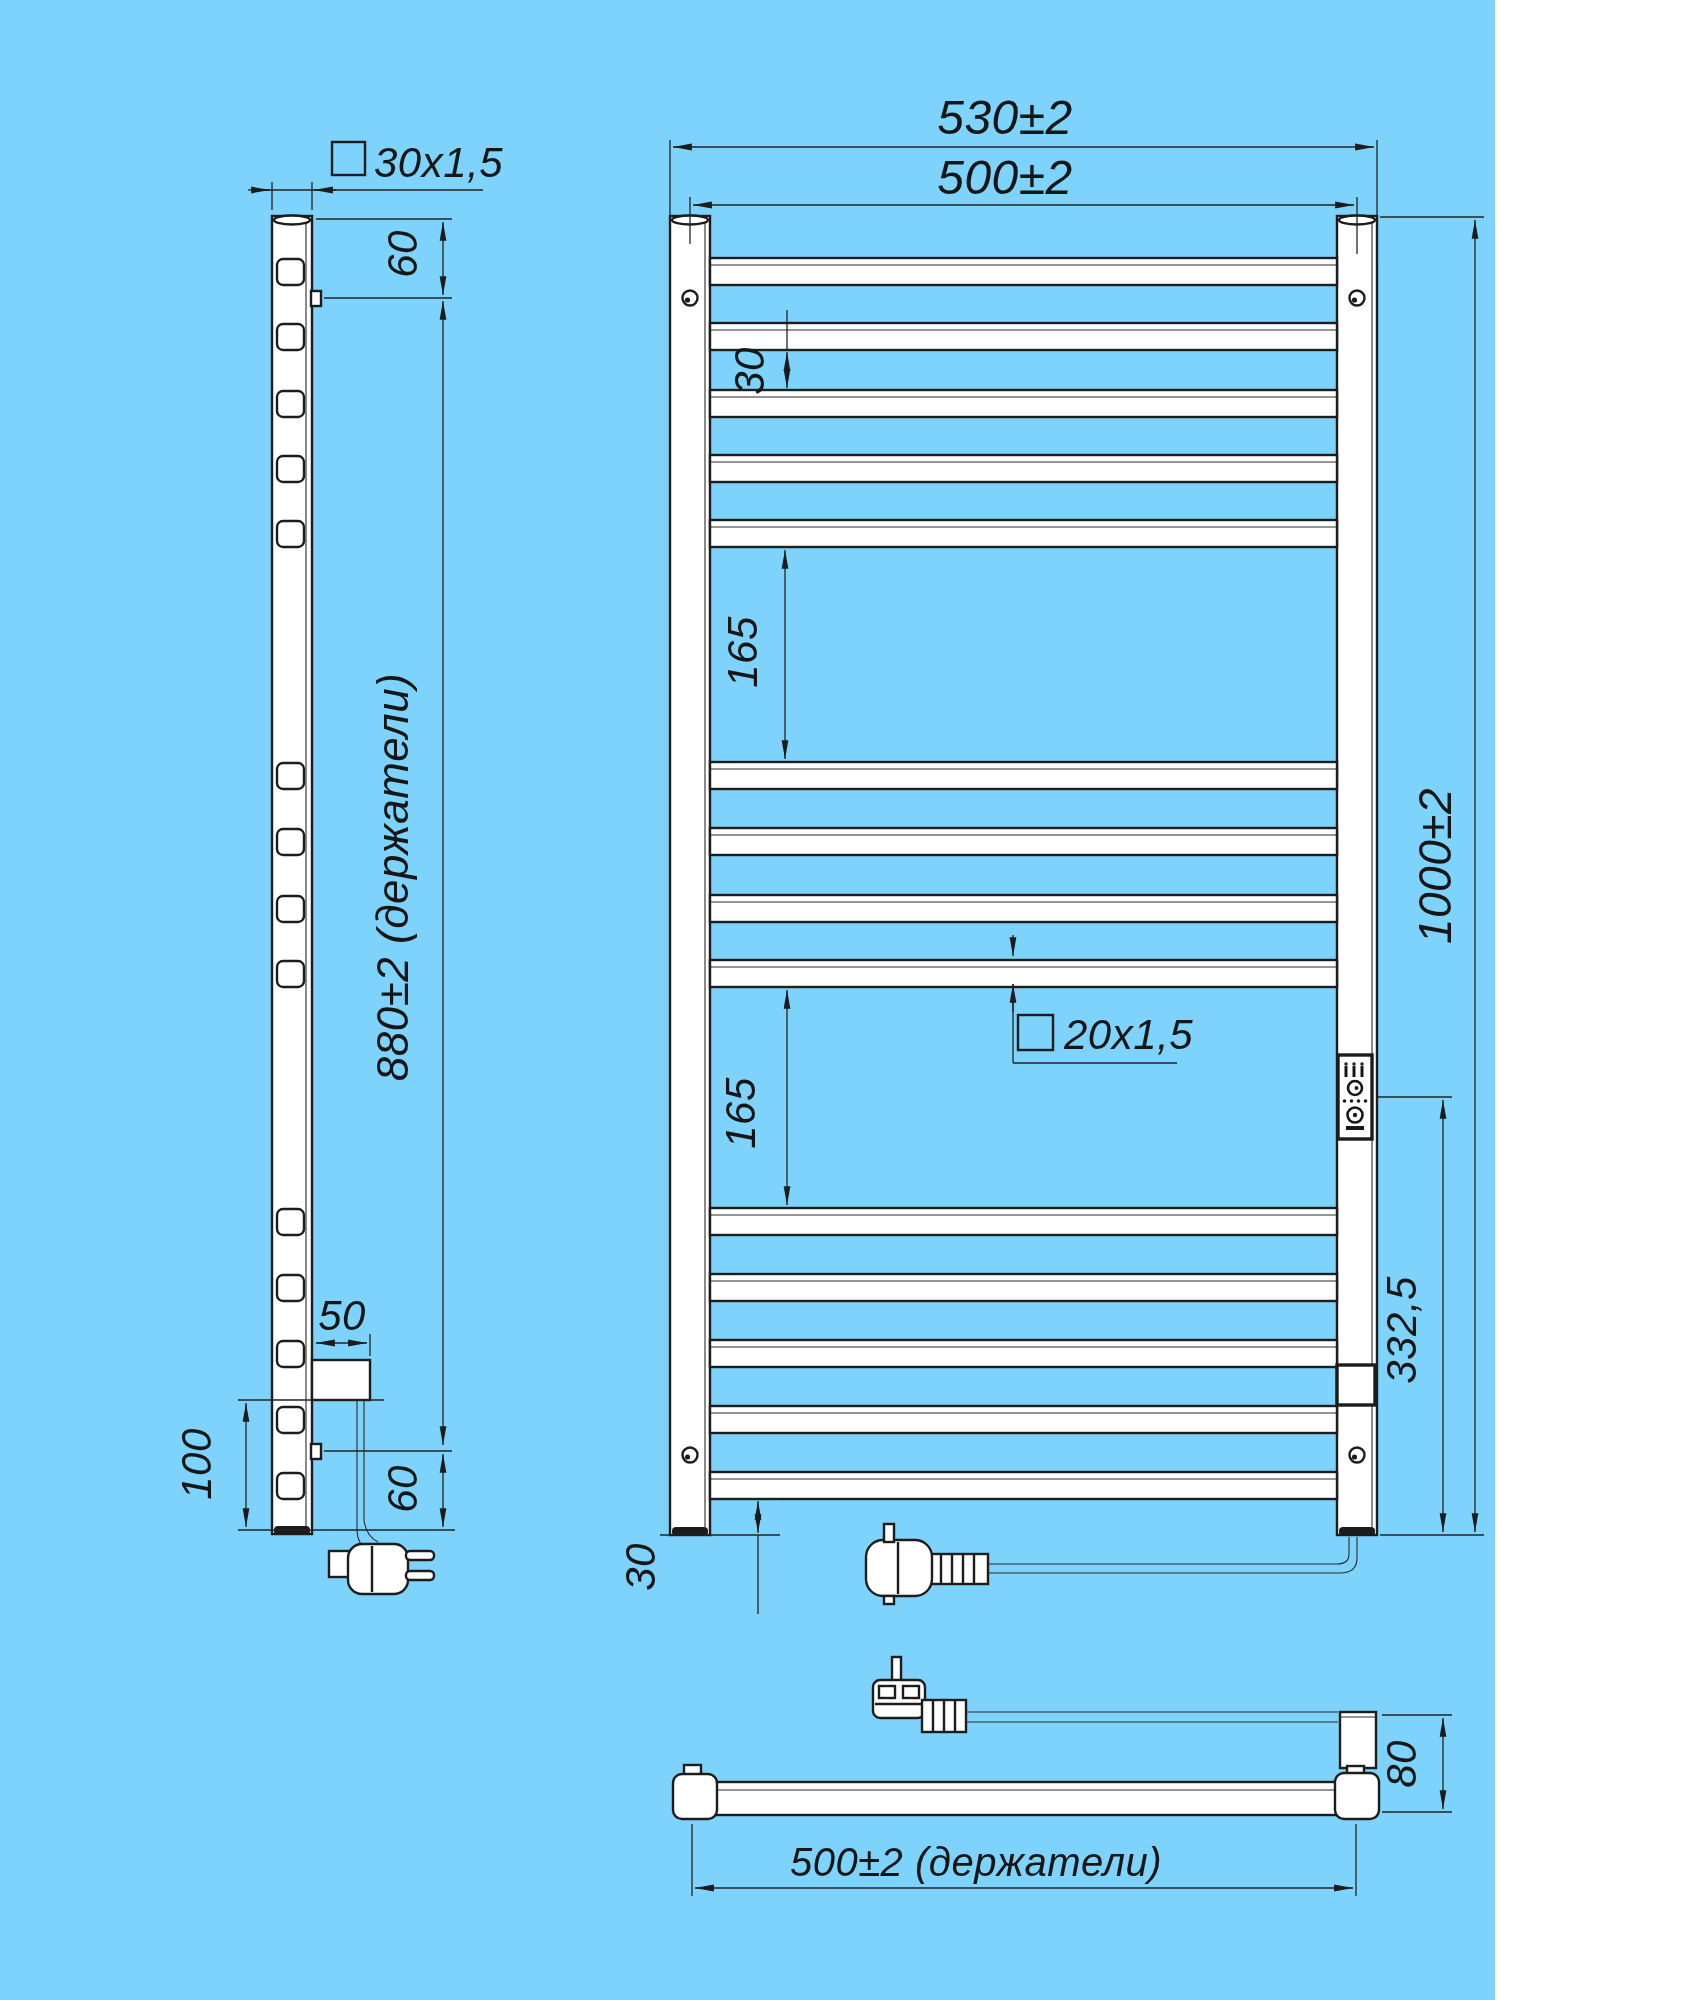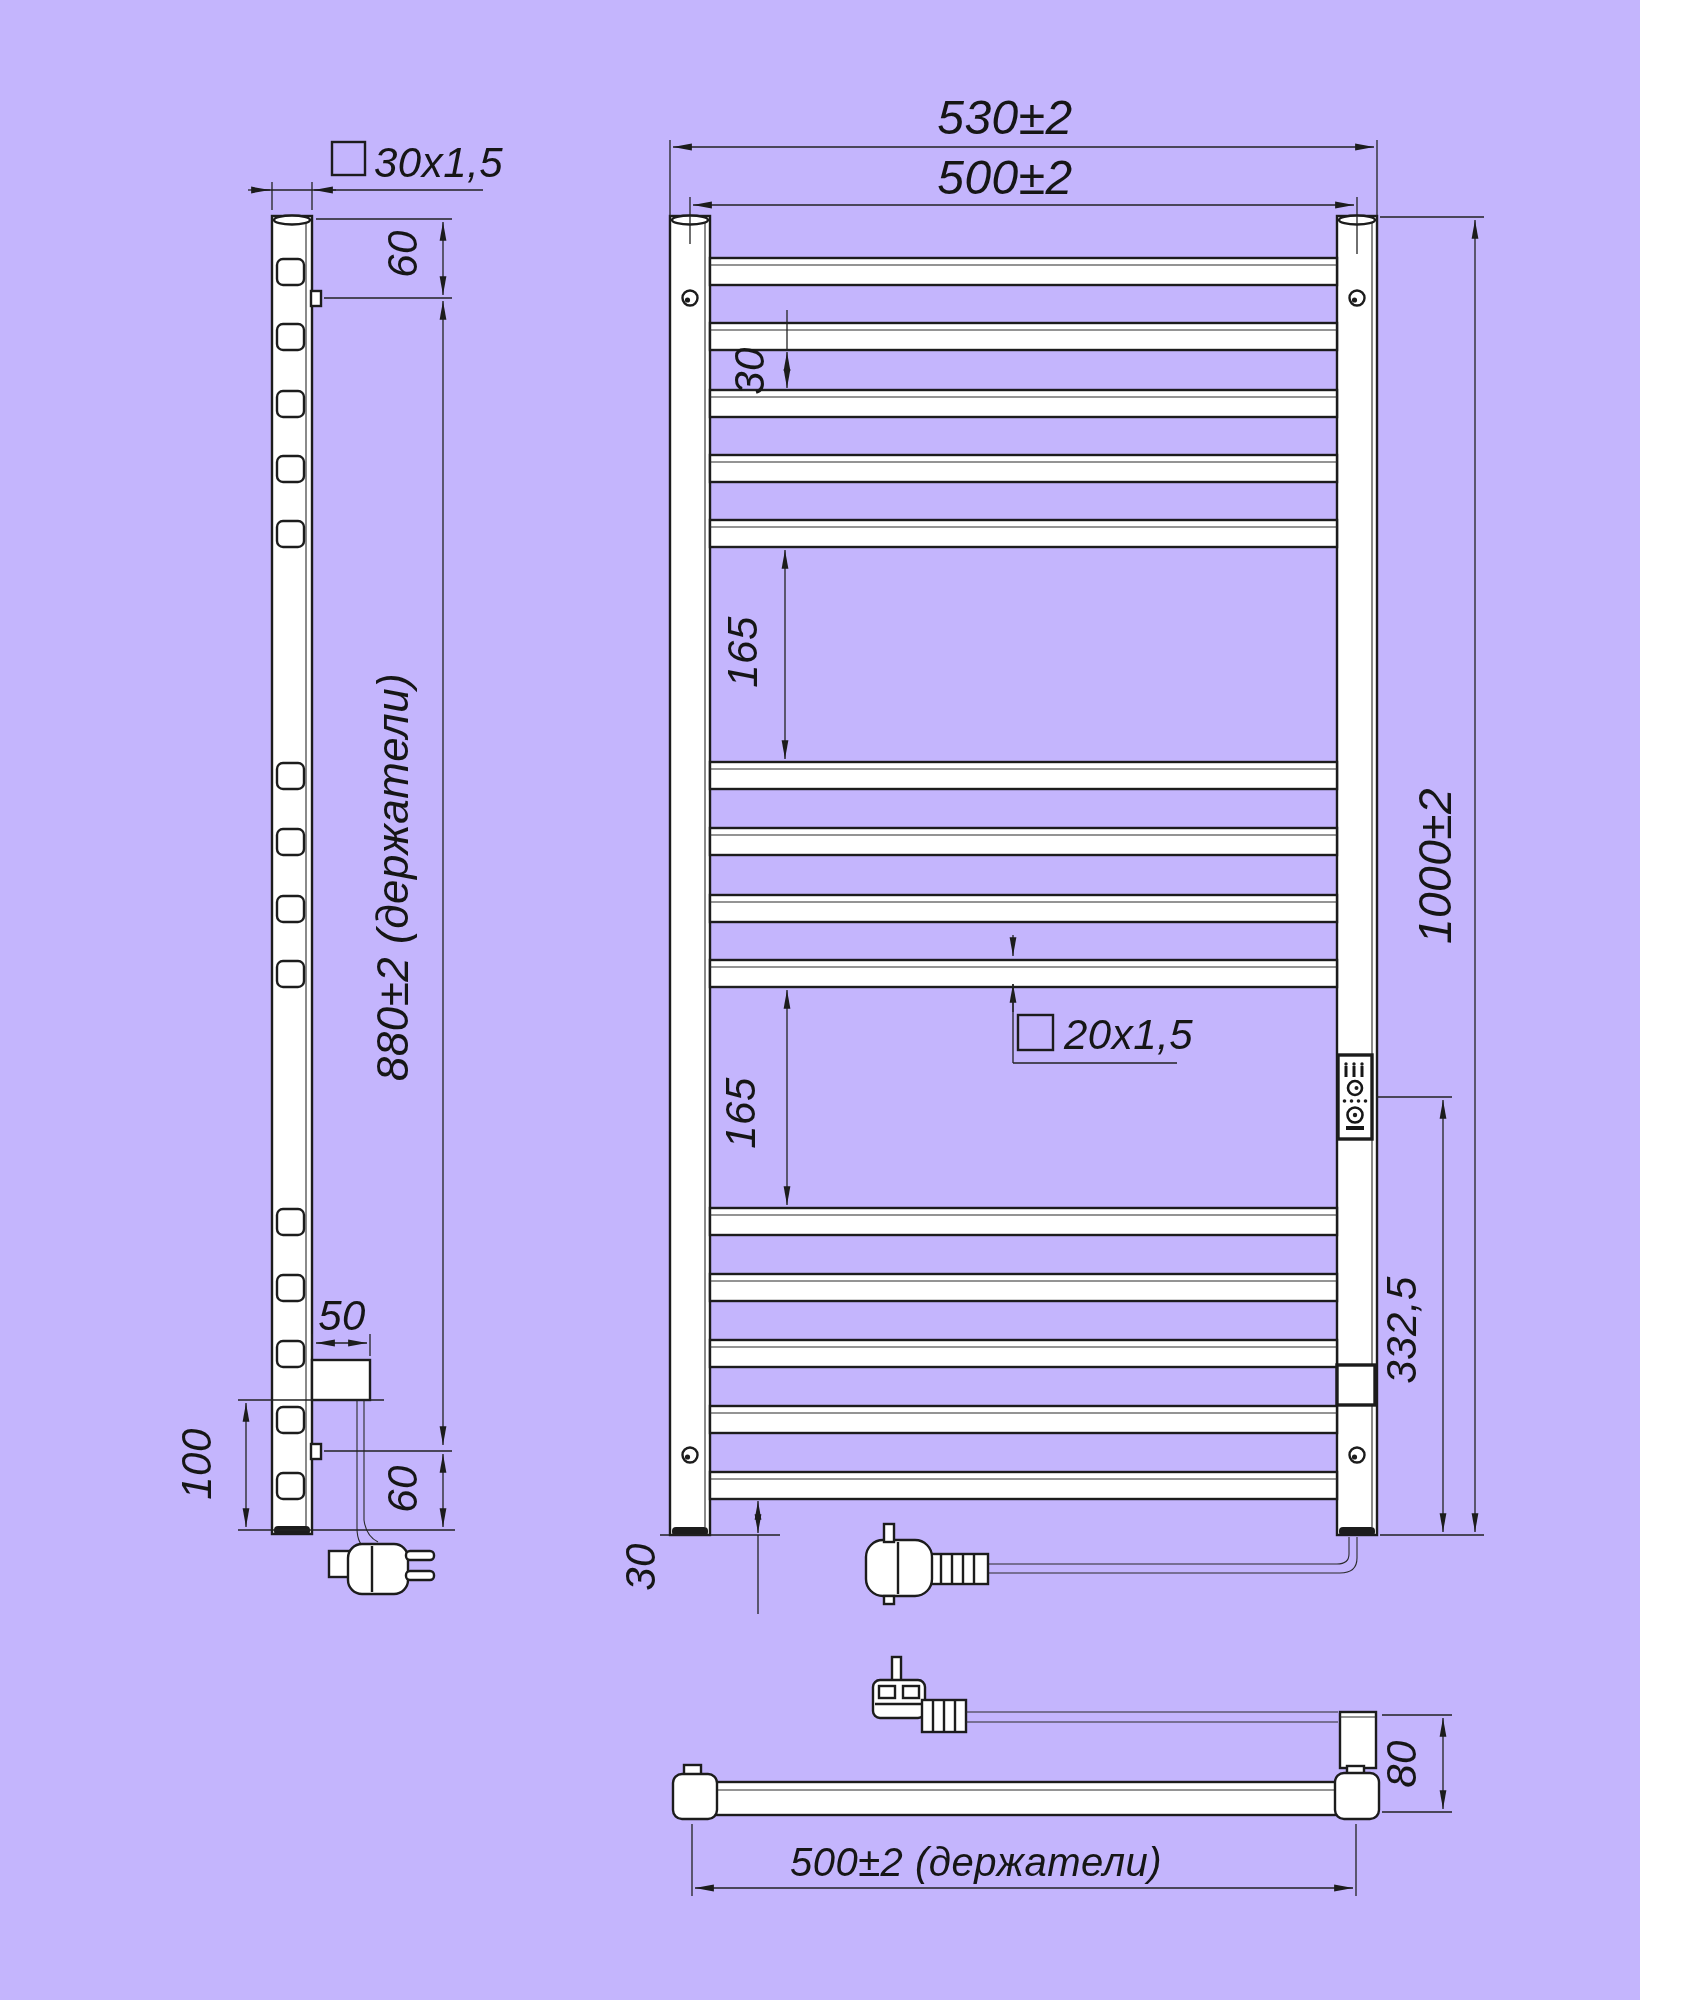--- a/index.html
+++ b/index.html
@@ -1,16 +1,16 @@
 <!DOCTYPE html>
 <html><head>
 <meta charset="utf-8">
 <style>
   html,body{margin:0;padding:0;background:#ffffff;}
-  .page{position:relative;width:1640px;height:2000px;background:#c4b5fd;overflow:hidden;}
+  .page{position:relative;width:1495px;height:2000px;background:#7dd3fc;overflow:hidden;}
   svg text{font-family:"Liberation Sans",sans-serif;font-style:italic;fill:#161616;letter-spacing:0.5px;}
   .ol{stroke:#1c1c1c;stroke-width:2.4;fill:none;}
   .olw{stroke:#1c1c1c;stroke-width:2.4;fill:#ffffff;}
   .olb{stroke:#1c1c1c;stroke-width:3.4;fill:#ffffff;}
   .thin{stroke:#2a2a2a;stroke-width:1.1;fill:none;}
   .dim{stroke:#222222;stroke-width:1.3;fill:none;}
   .dk{fill:#1c1c1c;stroke:none;}
 </style>
 </head>
 <body>

